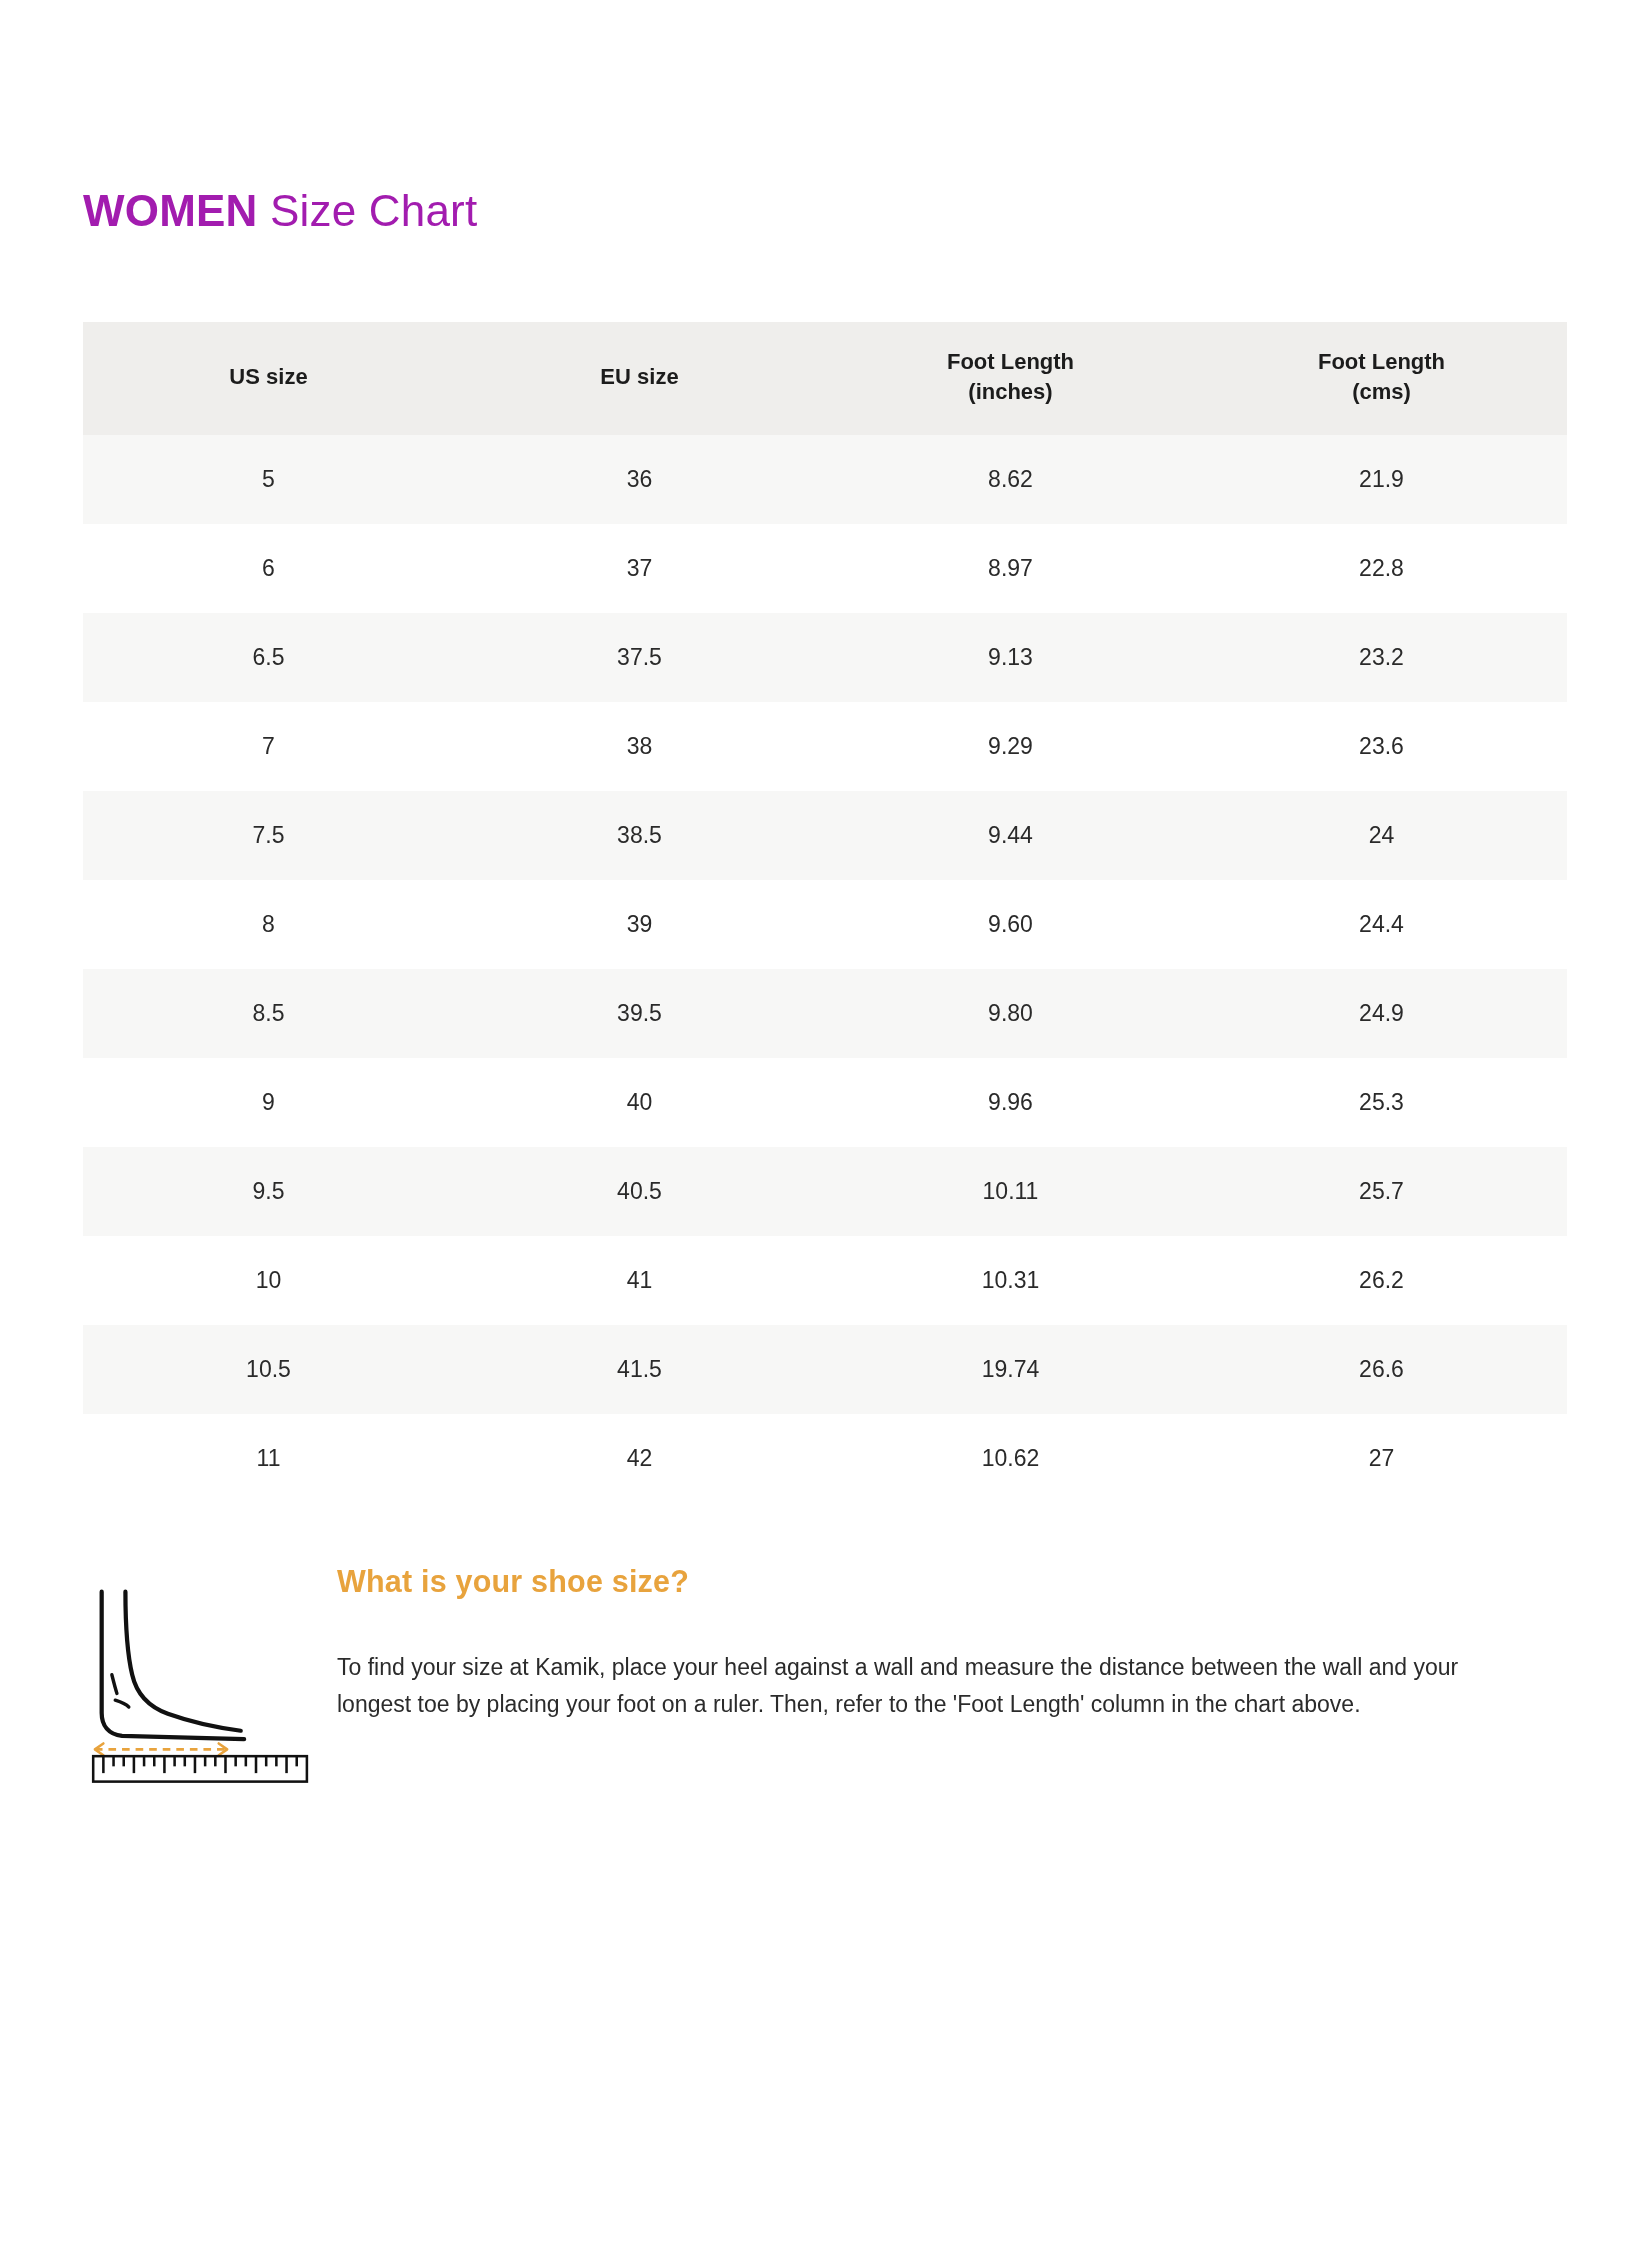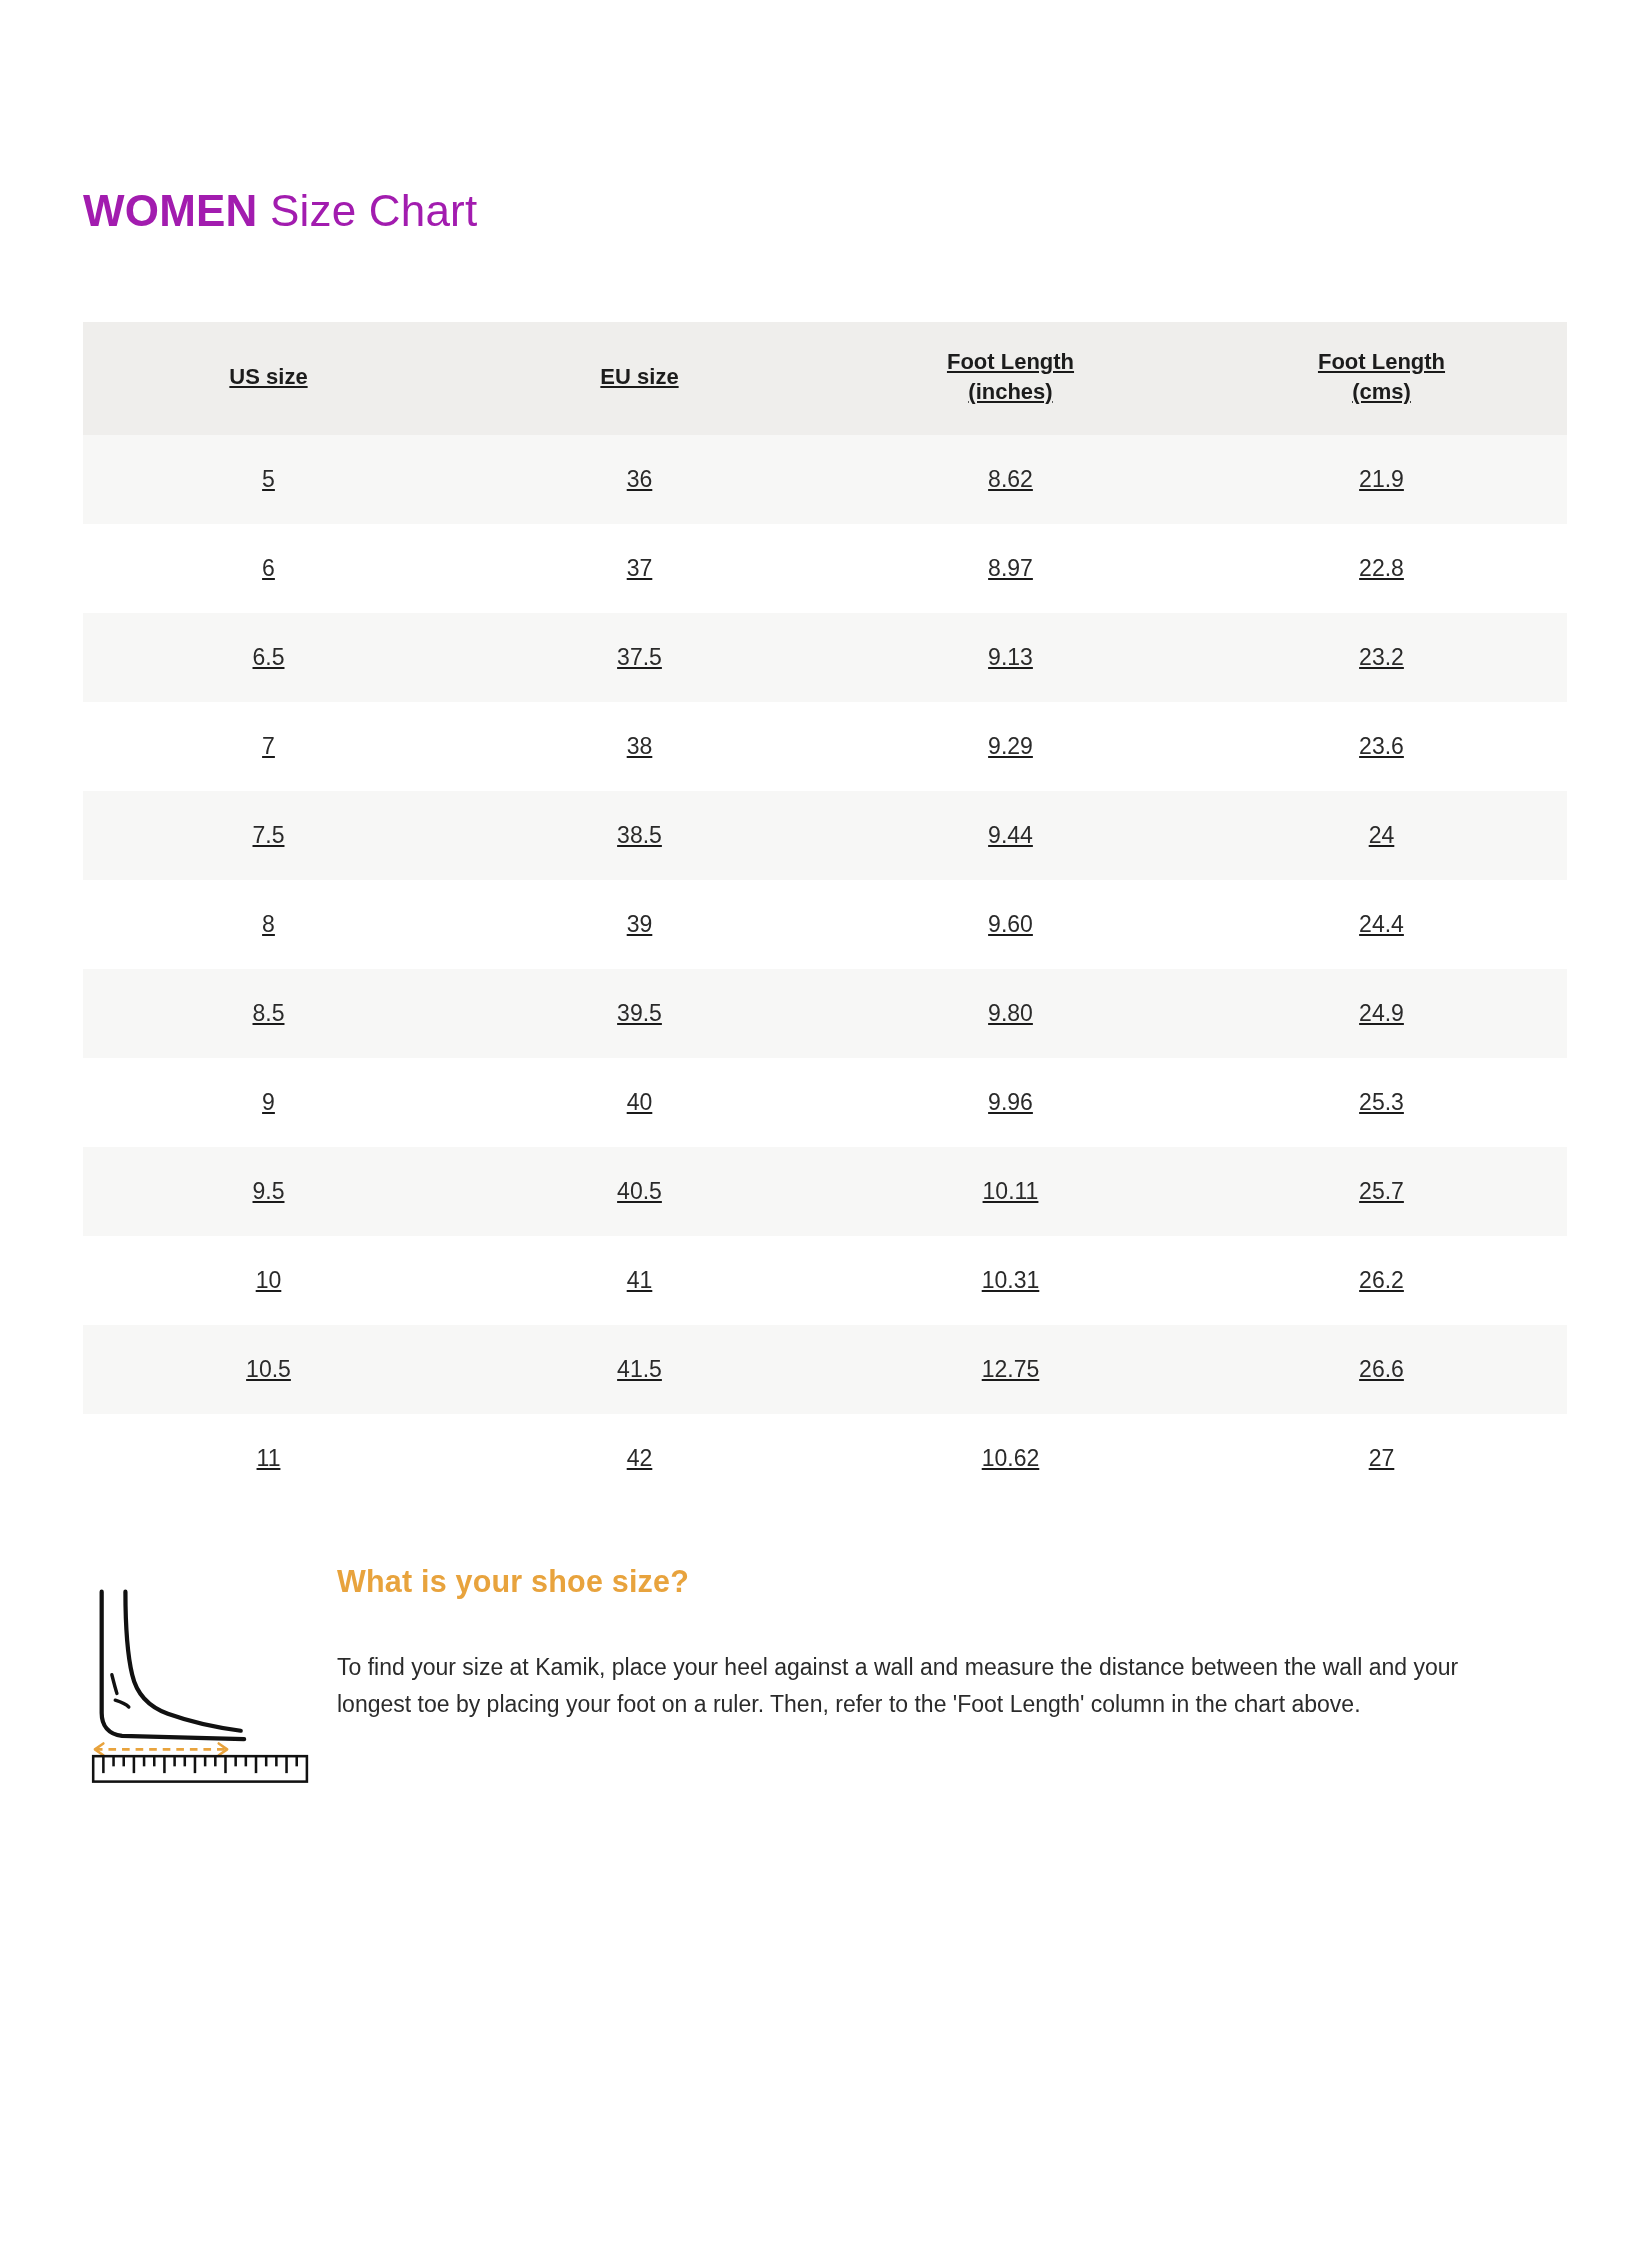--- a/index.html
+++ b/index.html
@@ -38,21 +38,20 @@
   .table-wrap {
     position: absolute;
     left: 83px;
     top: 322px;
     width: 1484px;
   }
   table.size-chart {
     border-collapse: collapse;
     width: 1484px;
     table-layout: fixed;
-    text-decoration: underline;
   }
   table.size-chart thead th {
     background: #efeeec;
     font-size: 22px;
     font-weight: 700;
     color: #1c1c1c;
     padding: 25.4px 0 29px 0;
     text-align: center;
     line-height: 1.33;
     border: none;
@@ -190,21 +189,21 @@
         </tr>
         <tr class="even">
           <td>10</td>
           <td>41</td>
           <td>10.31</td>
           <td>26.2</td>
         </tr>
         <tr class="odd">
           <td>10.5</td>
           <td>41.5</td>
-          <td>12.75</td>
+          <td>19.74</td>
           <td>26.6</td>
         </tr>
         <tr class="even">
           <td>11</td>
           <td>42</td>
           <td>10.62</td>
           <td>27</td>
         </tr>
       </tbody>
     </table>

